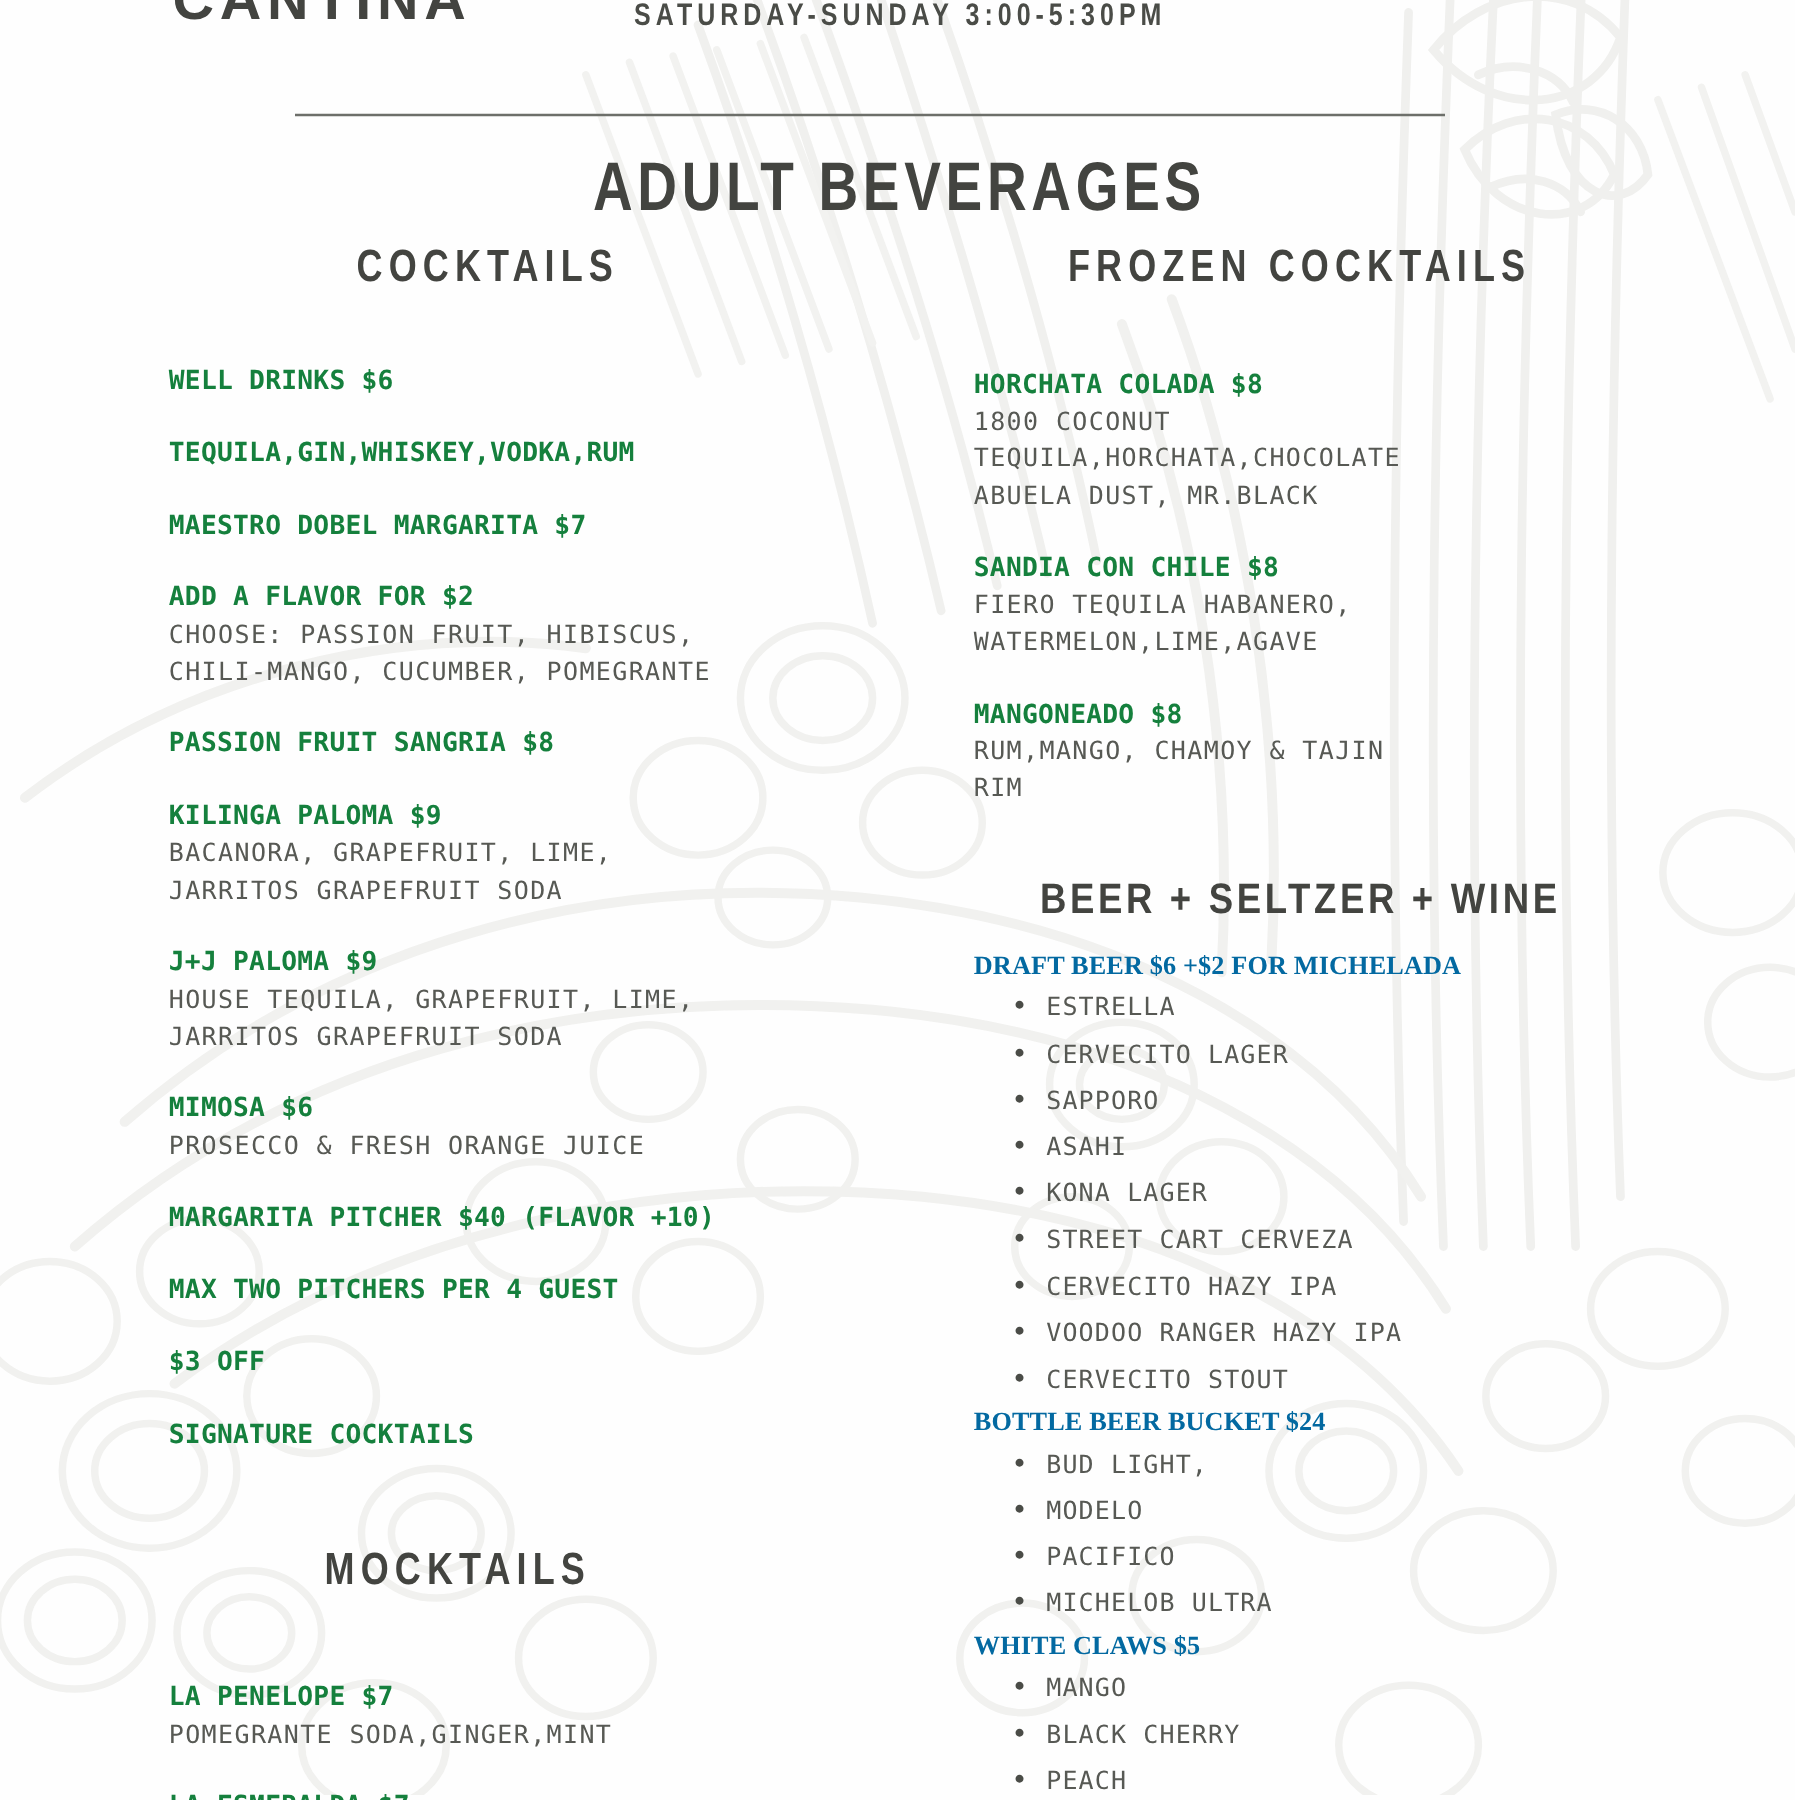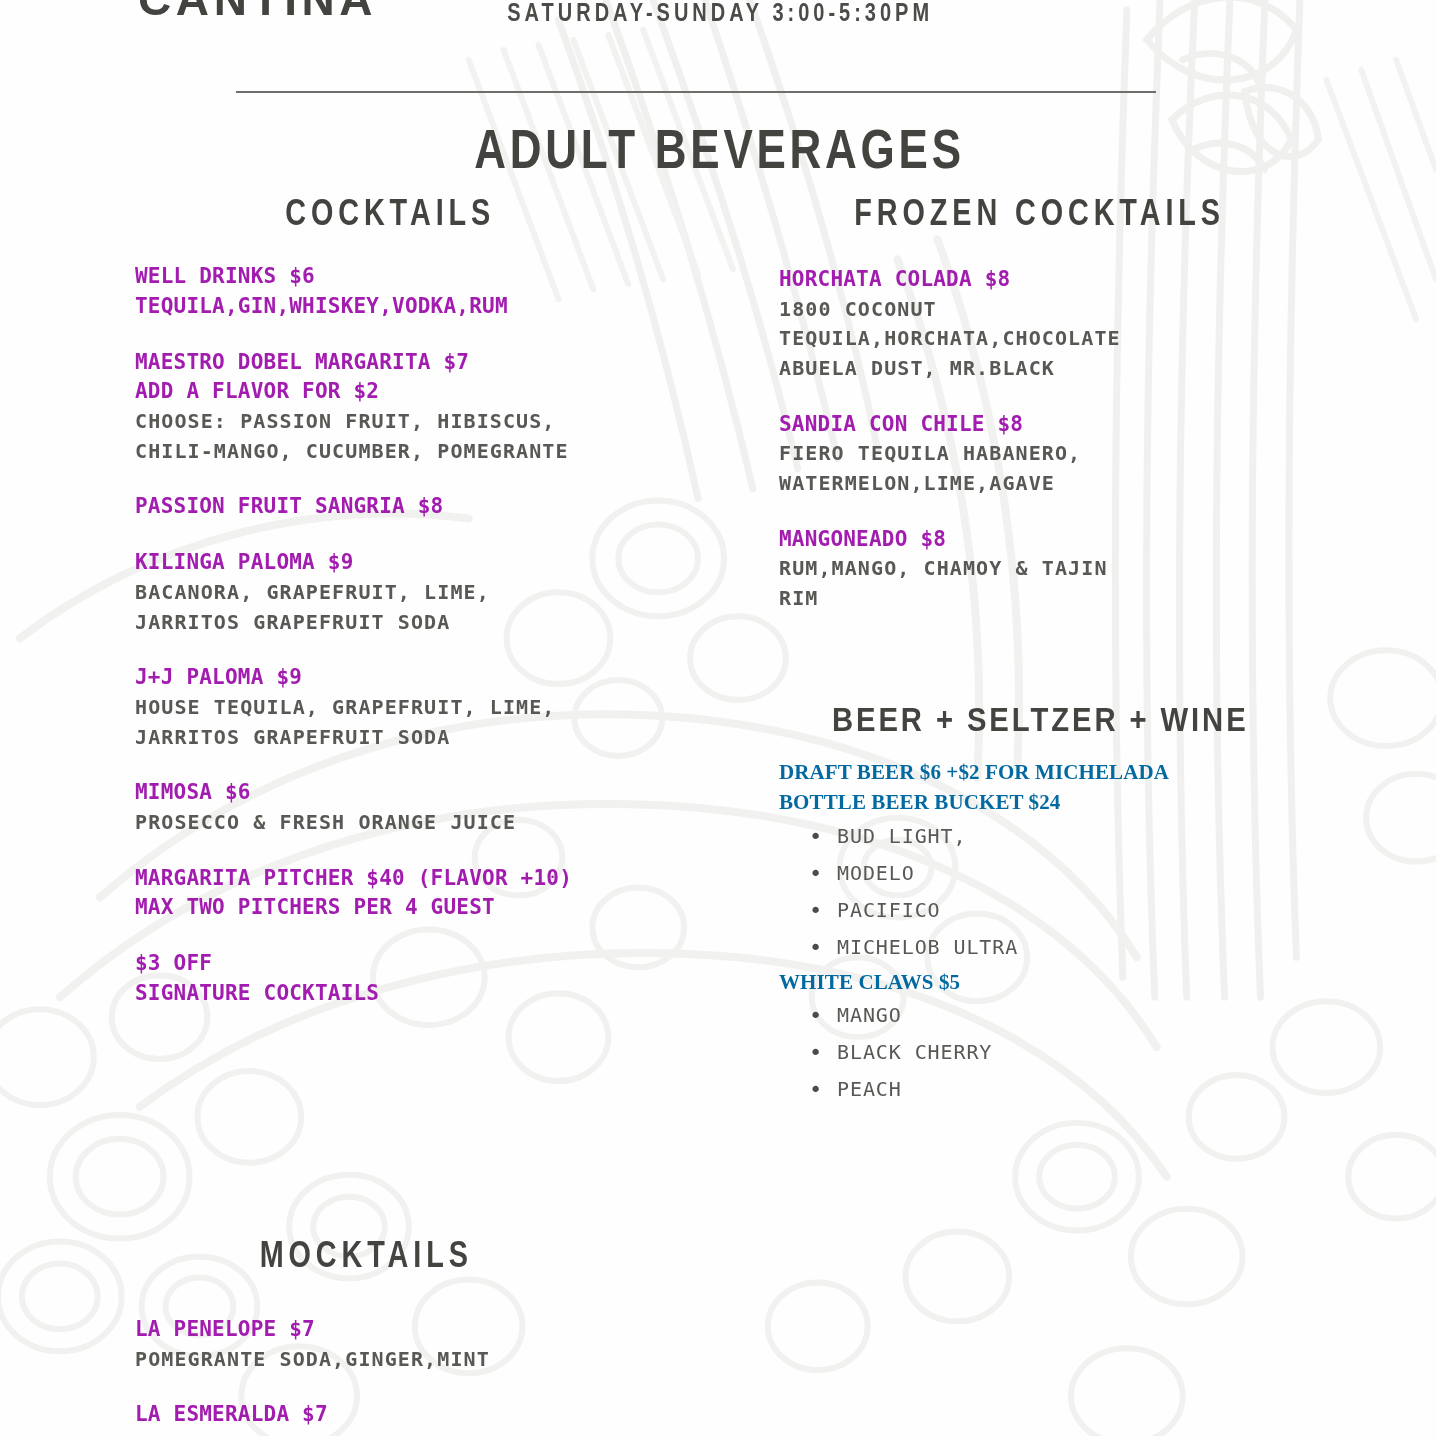--- a/index.html
+++ b/index.html
@@ -49,30 +49,31 @@
   }
   .display-left {
     transform-origin: left center;
   }
 
   
   .item-name {
     font-family: "DejaVu Sans Mono", "Liberation Mono", monospace;
     font-weight: bold;
     font-size: 21px;
-    color: #a21caf;
+    color: #15803d;
     letter-spacing: 0.01em;
     white-space: nowrap;
     line-height: 1.42;
+    margin-top: 28px;
   }
 
   
   .item-desc {
     font-family: "DejaVu Sans Mono", "Liberation Mono", monospace;
-    font-weight: 700;
+    font-weight: 400;
     font-size: 20px;
     color: #575954;
     letter-spacing: 0.055em;
     white-space: nowrap;
     line-height: 1.48;
   }
 
   
   ul.beer-list {
     list-style: none;
@@ -400,20 +401,31 @@
         </div>
         <div class="group">
           <div class="item-name">MANGONEADO $8</div>
           <div class="item-desc">RUM,MANGO, CHAMOY &amp; TAJIN</div>
           <div class="item-desc">RIM</div>
         </div>
       </div>
 
     <div class="abs" id="beer-block">
         <div class="beer-head">DRAFT BEER $6  +$2 FOR MICHELADA</div>
+        <ul class="beer-list">
+          <li>ESTRELLA</li>
+          <li>CERVECITO LAGER</li>
+          <li>SAPPORO</li>
+          <li>ASAHI</li>
+          <li>KONA LAGER</li>
+          <li>STREET CART CERVEZA</li>
+          <li>CERVECITO HAZY IPA</li>
+          <li>VOODOO RANGER HAZY IPA</li>
+          <li>CERVECITO STOUT</li>
+        </ul>
         <div class="beer-head">BOTTLE BEER BUCKET $24</div>
         <ul class="beer-list">
           <li>BUD LIGHT,</li>
           <li>MODELO</li>
           <li>PACIFICO</li>
           <li>MICHELOB ULTRA</li>
         </ul>
         <div class="beer-head">WHITE CLAWS $5</div>
         <ul class="beer-list">
           <li>MANGO</li>

